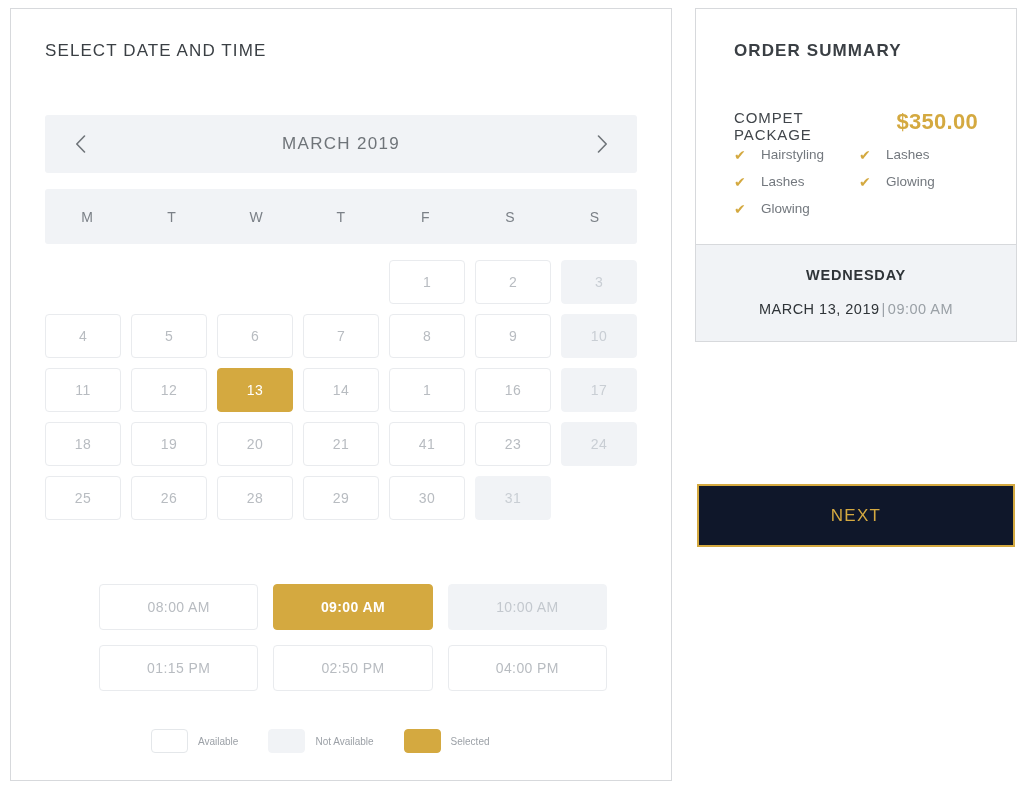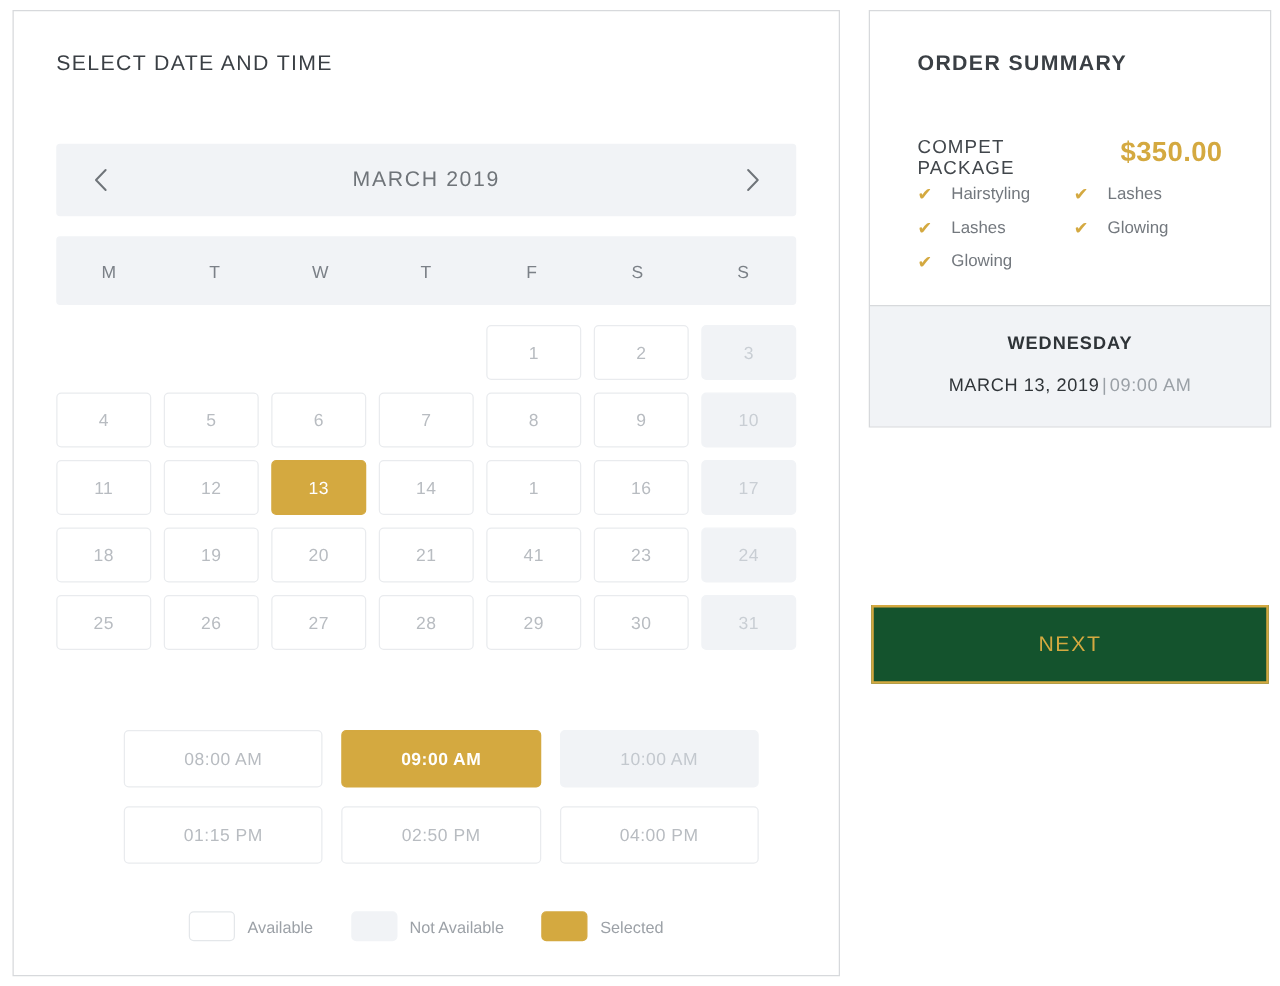--- a/index.html
+++ b/index.html
@@ -191,21 +191,21 @@
   }
   .legend-swatch {
     width: 37px;
     height: 24px;
     border-radius: 4px;
   }
   .legend-swatch.available { background: #ffffff; border: 1px solid #e4e7ea; }
   .legend-swatch.unavailable { background: #f1f3f6; border: 1px solid #f1f3f6; }
   .legend-swatch.selected { background: #d4a940; border: 1px solid #d4a940; }
   .legend-label {
-    font-size: 13px;
+    font-size: 10px;
     color: #9ca1a7;
     margin-right: 14px;
   }
 
   
   .summary-panel {
     position: absolute;
     left: 695px;
     top: 8px;
     width: 322px;
@@ -290,21 +290,21 @@
   .footer-time { color: #9aa0a6; }
   .footer-sep { color: #9aa0a6; margin: 0 2px; }
 
   
   .next-button {
     position: absolute;
     left: 697px;
     top: 484px;
     width: 318px;
     height: 63px;
-    background: #14532d;
+    background: #0f172a;
     border: 2px solid #d4a940;
     color: #d4a940;
     font-size: 17px;
     letter-spacing: 1.3px;
     font-family: "Liberation Sans", sans-serif;
     cursor: pointer;
     display: flex;
     align-items: center;
     justify-content: center;
   }
@@ -366,21 +366,20 @@
         <div class="date-cell unavailable">17</div>
         <div class="date-cell available">18</div>
         <div class="date-cell available">19</div>
         <div class="date-cell available">20</div>
         <div class="date-cell available">21</div>
         <div class="date-cell available">41</div>
         <div class="date-cell available">23</div>
         <div class="date-cell unavailable">24</div>
         <div class="date-cell available">25</div>
         <div class="date-cell available">26</div>
-        <div class="date-cell available">27</div>
         <div class="date-cell available">28</div>
         <div class="date-cell available">29</div>
         <div class="date-cell available">30</div>
         <div class="date-cell unavailable">31</div>
       </div>
 
     <div class="time-grid">
         <div class="time-slot available">08:00 AM</div>
         <div class="time-slot selected">09:00 AM</div>
         <div class="time-slot unavailable">10:00 AM</div>

